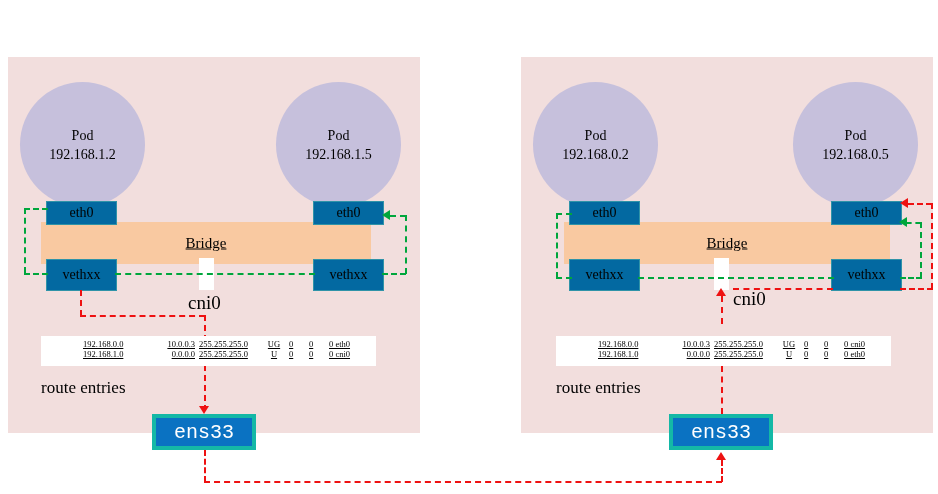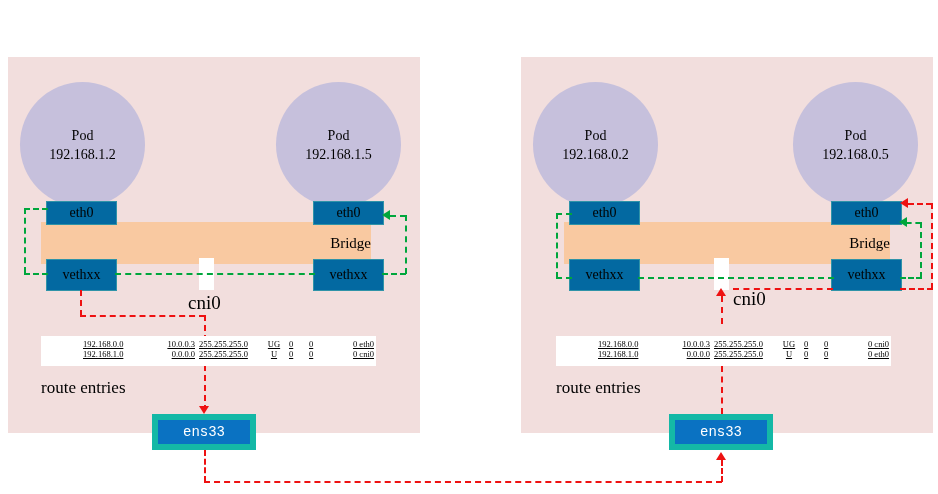--- a/index.html
+++ b/index.html
@@ -23,48 +23,48 @@
   #panel-right{left:521px;top:57px;width:412px;height:376px;}
 
   
   .pod{border-radius:50%;background:#c6c0dc;}
   .pod-text{position:absolute;left:0;right:0;top:50%;transform:translateY(-50%);
             text-align:center;font-size:14px;color:#000;line-height:19px;}
 
   
   .bridge{background:#f9c9a1;}
   .bridge-label{position:absolute;left:0;right:0;top:50%;
-                transform:translateY(-50%);text-align:right;font-size:15px;color:#000;}
+                transform:translateY(-50%);text-align:center;font-size:15px;color:#000;text-decoration:underline;}
 
   
   .iface{background:#0369a1;border:1px solid #2f93a8;box-sizing:border-box;
          display:flex;align-items:center;justify-content:center;
          font-size:14px;color:#000;}
 
   
   .cni-slot{background:#ffffff;}
   .cni-label{font-size:19px;color:#000;white-space:nowrap;}
 
   
   .route-box{background:#ffffff;box-sizing:border-box;}
   .route-table{width:100%;border-collapse:collapse;margin-top:3px;}
   .route-table td{font-size:8.5px;color:#000;padding:0 2px;
                   font-family:"Liberation Serif", serif;white-space:nowrap;text-decoration:underline;}
   .c-dest{text-align:left;width:62px;padding-left:42px !important;}
   .c-gw{text-align:right;width:46px;}
   .c-mask{text-align:left;width:60px;}
   .c-flag{text-align:center;width:22px;margin-left:48px;}
   .c-n{text-align:left;width:16px;}
-  .c-last{text-align:right;}
+  .c-last{text-align:left;}
   .route-caption{font-size:17px;color:#000;}
 
   
-  .ens{background:#0a72c2;border:6px solid #14b8a6;box-sizing:border-box;
+  .ens{background:#0a72c2;border:4px solid #14b8a6;box-sizing:border-box;
        display:flex;align-items:center;justify-content:center;
-       font-family:"Liberation Mono", monospace;font-size:14px;color:#ffffff;}
+       font-family:"Liberation Mono", monospace;font-size:20px;color:#ffffff;}
 
   
   .h-line{border-top-width:2px;border-top-style:dashed;height:0;}
   .v-line{border-left-width:2px;border-left-style:dashed;width:0;}
   .green{border-color:#00a63c;}
   .red{border-color:#ee1111;}
 
   .arrow{width:0;height:0;}
   .arrow-left{border-top:5px solid transparent;border-bottom:5px solid transparent;
               border-right:8px solid #00a63c;}

